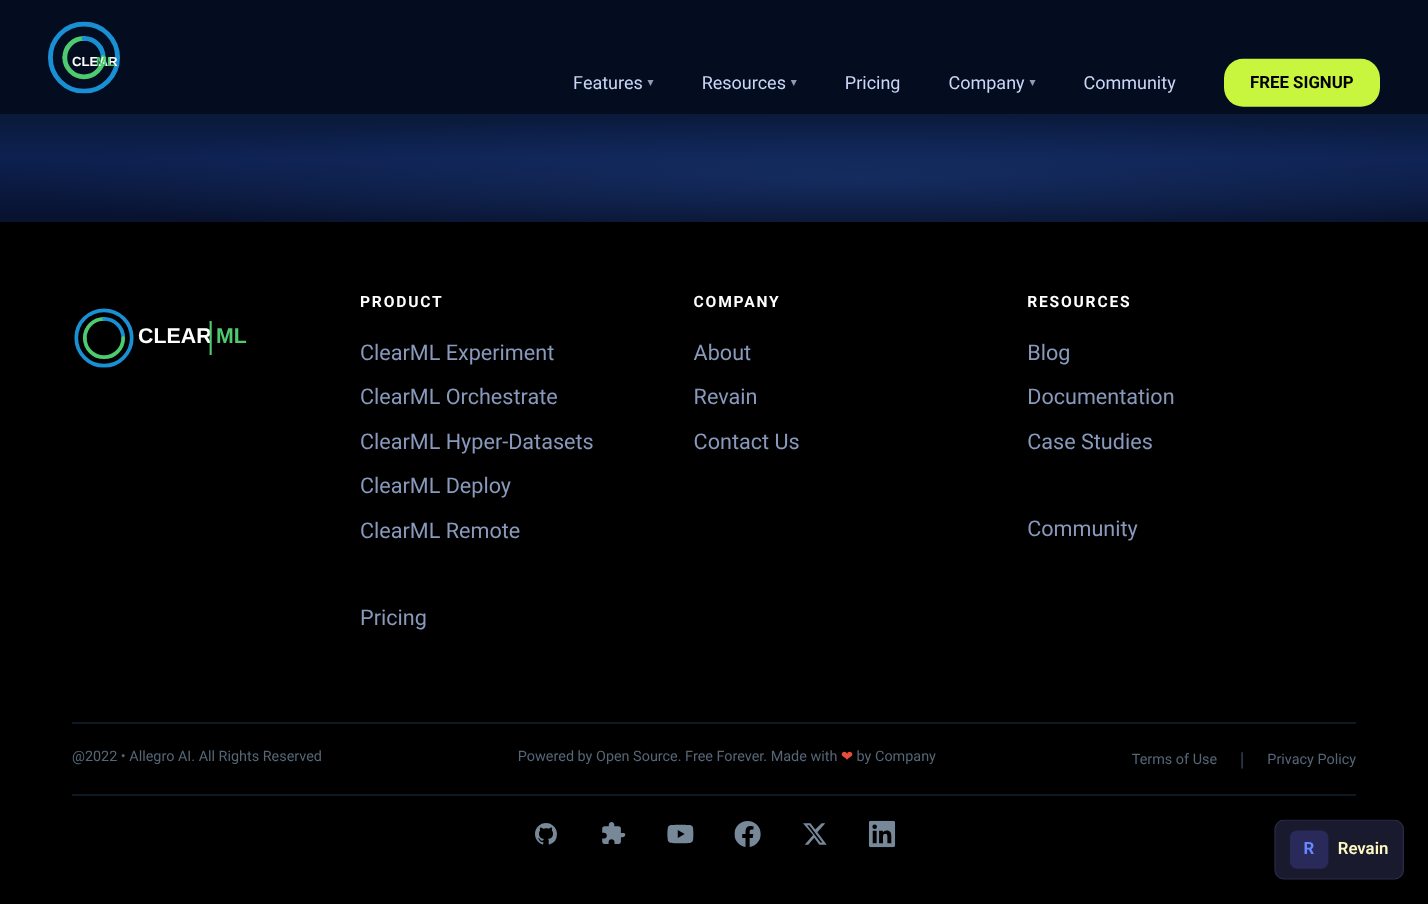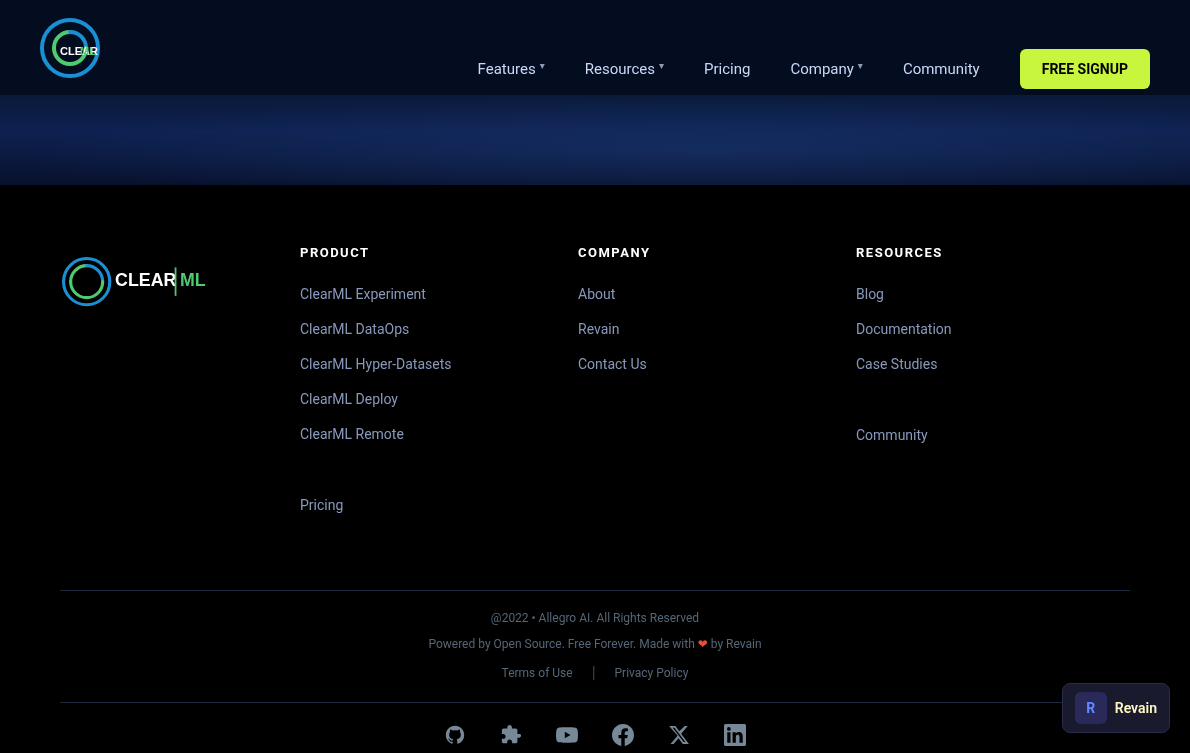--- a/index.html
+++ b/index.html
@@ -32,34 +32,34 @@
       gap: 8px;
       margin-left: auto;
       list-style: none;
     }
     .nav-links li a {
       color: #ccd6f6;
       text-decoration: none;
       font-size: 15px;
       padding: 8px 16px;
       display: flex;
-      align-items: flex-start;
+      align-items: center;
       gap: 4px;
       white-space: nowrap;
       margin-top: 43px;
     }
     .nav-links .chevron {
       font-size: 10px;
       opacity: 0.7;
     }
     .nav-signup {
       background: #c8f53e;
       color: #000 !important;
       font-weight: 700;
-      border-radius: 6px;
+      border-radius: 16px;
       padding: 12px 22px !important;
       font-size: 14px !important;
       margin-left: 16px;
     }
 
     
     .hero-band {
       background: linear-gradient(180deg, #0a1a3a 0%, #0d2050 40%, #08122e 100%);
       height: 90px;
       position: relative;
@@ -108,35 +108,34 @@
     }
     .footer-col ul {
       list-style: none;
     }
     .footer-col ul li {
       margin-bottom: 16px;
     }
     .footer-col ul li a {
       color: #8899bb;
       text-decoration: none;
-      font-size: 14px;
+      font-size: 18px;
       transition: color 0.2s;
     }
     .footer-spacer { height: 20px; }
 
     
     .footer-bottom {
       border-top: 1px solid #1a2a3a;
       padding: 20px 0;
       display: flex;
-      align-items: center;
+      align-items: flex-start;
       justify-content: space-between;
       flex-wrap: wrap;
       gap: 12px;
-      flex-direction: column;
     }
     .footer-copyright {
       color: #556677;
       font-size: 12px;
     }
     .footer-powered {
       color: #556677;
       font-size: 12px;
     }
     .footer-powered .heart { color: #e74c3c; }
@@ -269,21 +268,21 @@
         </svg>
       </a>
     </div>
 
     <div class="footer-cols">
 
       <div class="footer-col">
         <div class="footer-col-title">PRODUCT</div>
         <ul>
           <li><a href="#">ClearML Experiment</a></li>
-          <li><a href="#">ClearML DataOps</a></li>
+          <li><a href="#">ClearML Orchestrate</a></li>
           <li><a href="#">ClearML Hyper-Datasets</a></li>
           <li><a href="#">ClearML Deploy</a></li>
           <li><a href="#">ClearML Remote</a></li>
           <li class="footer-spacer"></li>
           <li><a href="#">Pricing</a></li>
         </ul>
       </div>
 
       <div class="footer-col">
         <div class="footer-col-title">COMPANY</div>
@@ -305,21 +304,21 @@
         </ul>
       </div>
     </div>
   </div>
 
   <div class="footer-bottom">
     <span class="footer-copyright">@2022 • Allegro AI. All Rights Reserved</span>
     <span class="footer-powered">
       <span>Powered by Open Source. Free Forever. Made with</span>
       <span class="heart"> ❤ </span>
-      <span>by Revain</span>
+      <span>by Company</span>
     </span>
     <div class="footer-legal">
       <a href="#">Terms of Use</a>
       <span class="sep">|</span>
       <a href="#">Privacy Policy</a>
     </div>
   </div>
 
   <div class="social-row">
     <a href="#" class="social-icon">

